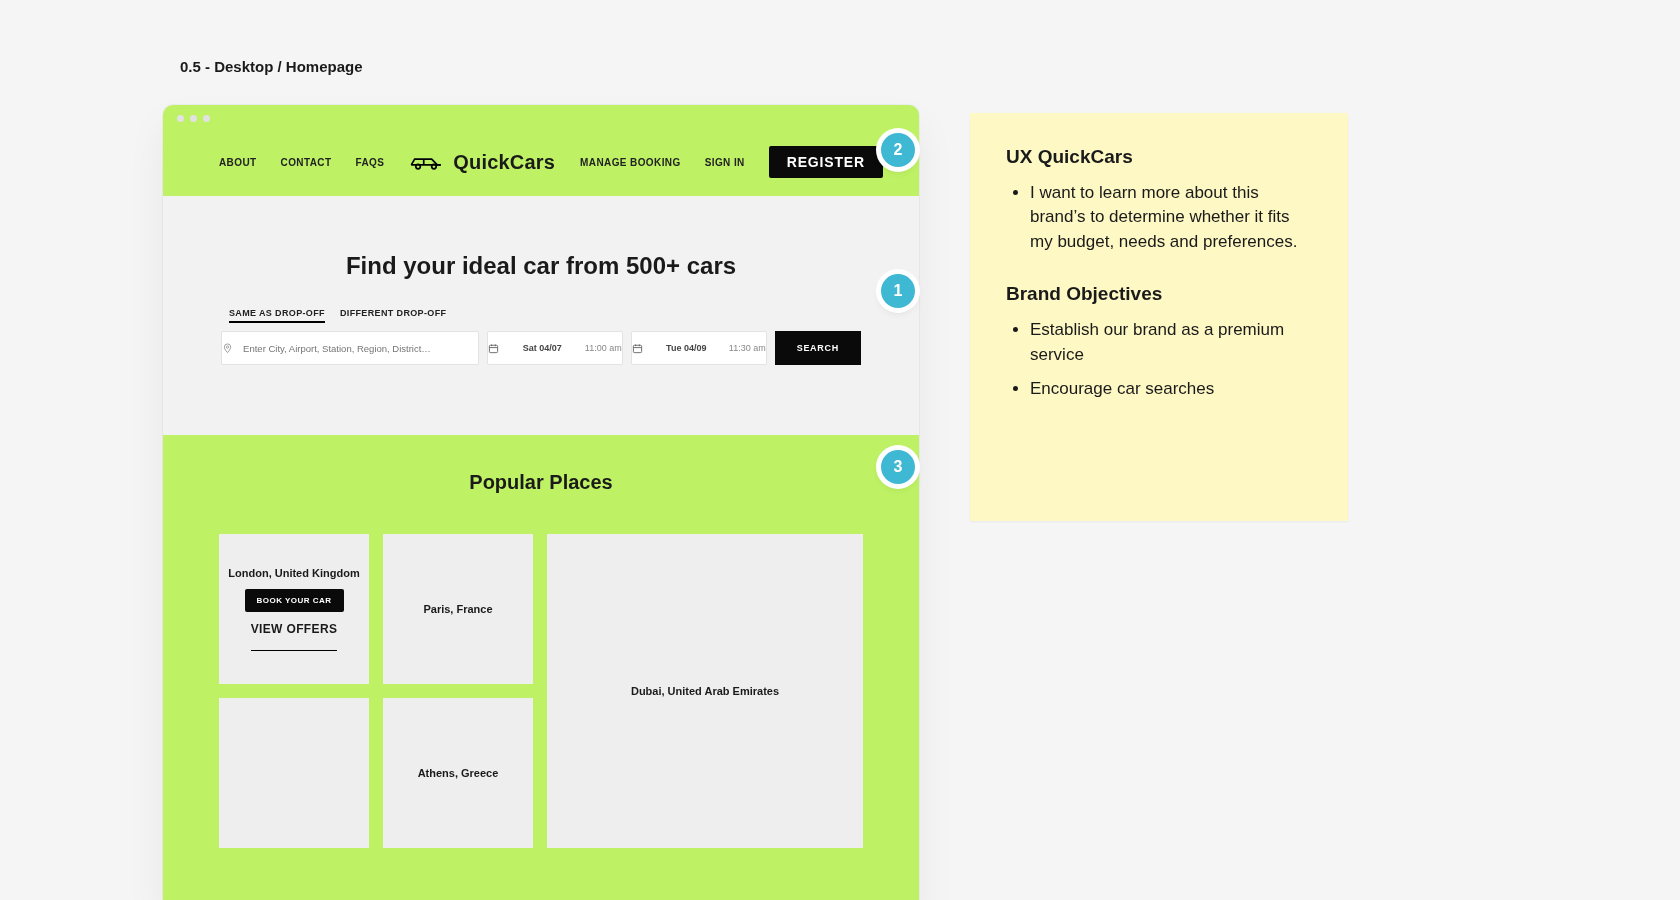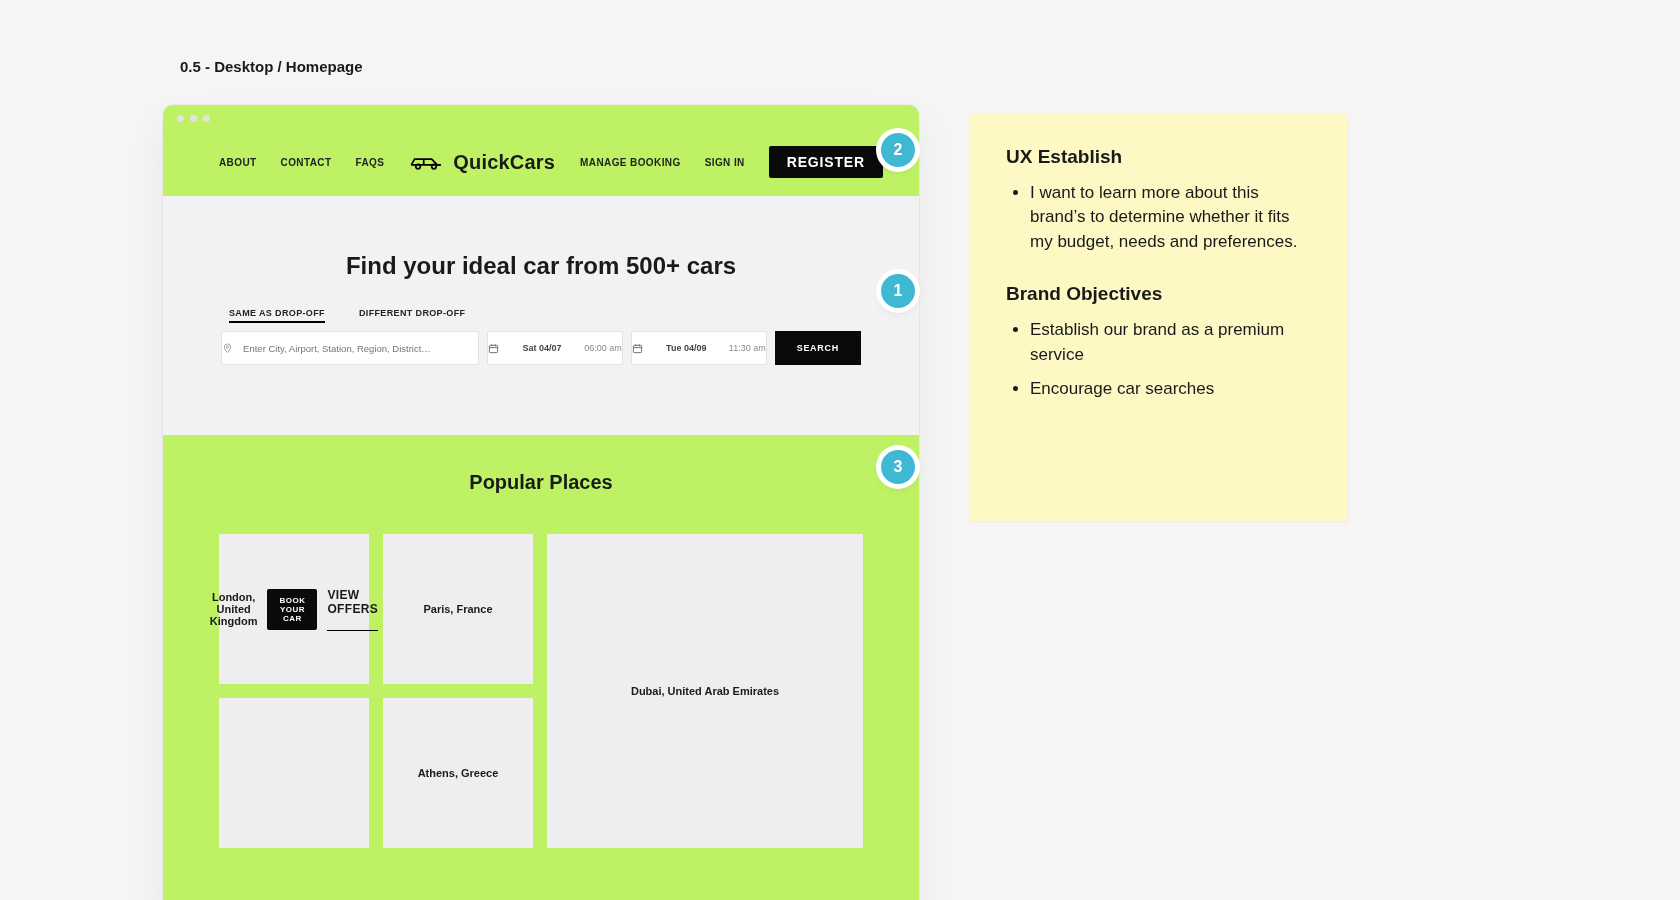--- a/index.html
+++ b/index.html
@@ -76,21 +76,21 @@
   
   .hero {
     background: var(--panel-gray);
     padding: 56px 0 70px;
     margin-top: 8px;
   }
   .hero-inner { width: 640px; margin:0 auto; }
   .hero-title {
     text-align:center; font-size:24px; font-weight:700; margin:0 0 28px;
   }
-  .tabs { display:flex; gap:34px; margin: 0 0 8px 8px;}
+  .tabs { display:flex; gap:15px; margin: 0 0 8px 8px;}
   .tab { font-size:9px; font-weight:700; letter-spacing:.04em; text-transform:uppercase; padding-bottom:3px; color:#222;}
   .tab.active { border-bottom:2px solid #000; }
 
   .search-row { display:flex; gap:8px; }
   .field {
     background:#fff; border:1px solid var(--line); border-radius:2px;
     display:flex; align-items:center; gap:8px; padding:0 0;
     height:34px; font-size:10px; color:#777;
   }
   .field.location { flex:1; }
@@ -112,21 +112,21 @@
   .section-title { text-align:center; font-size:20px; font-weight:700; margin:0 0 40px; }
   .places {
     display:grid;
     grid-template-columns: 150px 150px 1fr;
     grid-template-rows: 150px 150px;
     gap: 14px;
     height: 314px;
   }
   .place {
     background: var(--card-gray);
-    display:flex; flex-direction:row; align-items:center; justify-content:center;
+    display:flex; flex-direction:column; align-items:center; justify-content:center;
     gap:10px;
   }
   .place.big { grid-row: 1 / span 2; }
   .place-name { font-size:11px; font-weight:700; text-align:center; }
   .link-underline { font-size:12px; font-weight:700; border-bottom:1.5px solid #000; padding-bottom:14px; letter-spacing:.03em;}
 
   
   .pin {
     position:absolute; width:34px; height:34px; border-radius:50%;
     background: var(--accent-blue); color:#fff; font-weight:600; font-size:16px;
@@ -214,21 +214,21 @@
         <div class="field date">
           <span class="icon">
             <svg viewBox="0 0 24 24" width="11" height="11" fill="none" stroke="#666" stroke-width="2">
               <rect x="3" y="5" width="18" height="16" rx="2"></rect>
                 <line x1="3" y1="10" x2="21" y2="10"></line>
               <line x1="8" y1="3" x2="8" y2="7"></line>
                 <line x1="16" y1="3" x2="16" y2="7"></line>
             </svg>
           </span>
           <span class="date-text">Sat 04/07</span>
-          <span class="date-time">06:00 am</span>
+          <span class="date-time">11:00 am</span>
         </div>
 
         <div class="field date">
           <span class="icon">
             <svg viewBox="0 0 24 24" width="11" height="11" fill="none" stroke="#666" stroke-width="2">
               <rect x="3" y="5" width="18" height="16" rx="2"></rect>
                 <line x1="3" y1="10" x2="21" y2="10"></line>
               <line x1="8" y1="3" x2="8" y2="7"></line>
                 <line x1="16" y1="3" x2="16" y2="7"></line>
             </svg>
@@ -267,21 +267,21 @@
       </div>
     </div>
   </div>
 </div>
 
 <div class="pin" style="left:881px; top:133px;">2</div>
 <div class="pin" style="left:881px; top:274px;">1</div>
 <div class="pin" style="left:881px; top:450px;">3</div>
 
 <div class="note">
-  <h3>UX Establish</h3>
+  <h3>UX QuickCars</h3>
   <ul>
     <li>I want to learn more about this brand’s   to determine whether it fits my budget, needs and preferences.</li>
   </ul>
   <h3 class="second">Brand Objectives</h3>
   <ul>
     <li>Establish our brand as a premium service</li>
     <li>Encourage car searches</li>
   </ul>
 </div>
 

